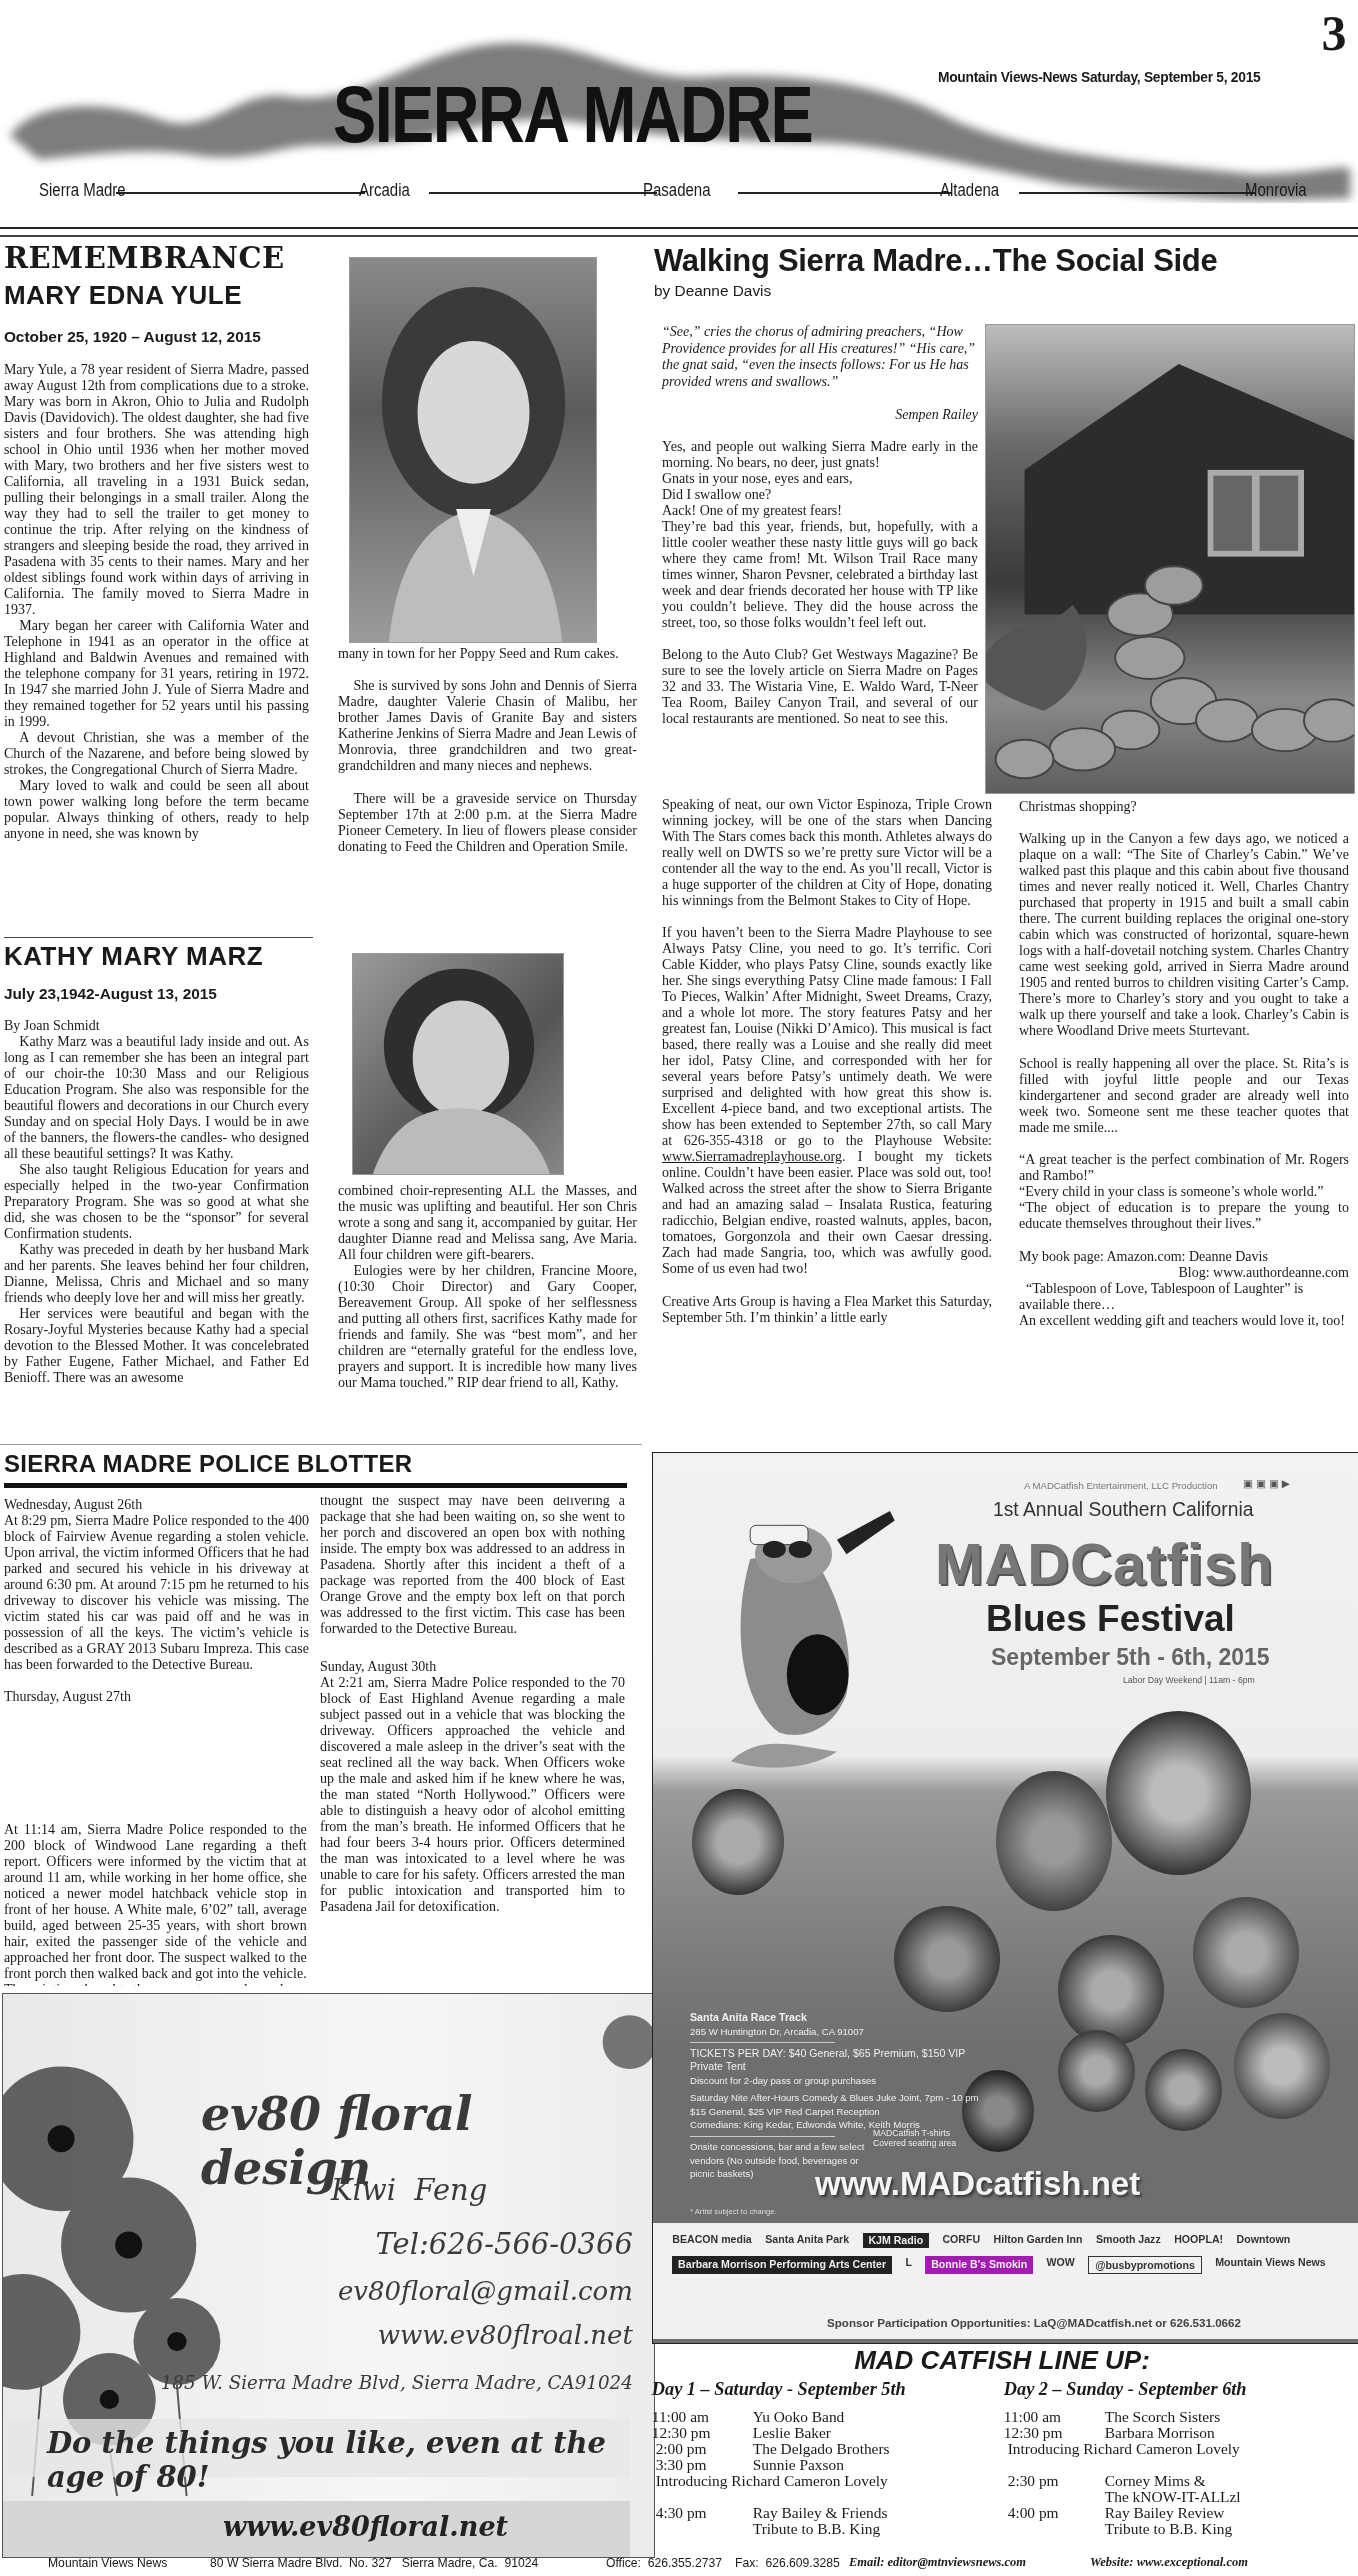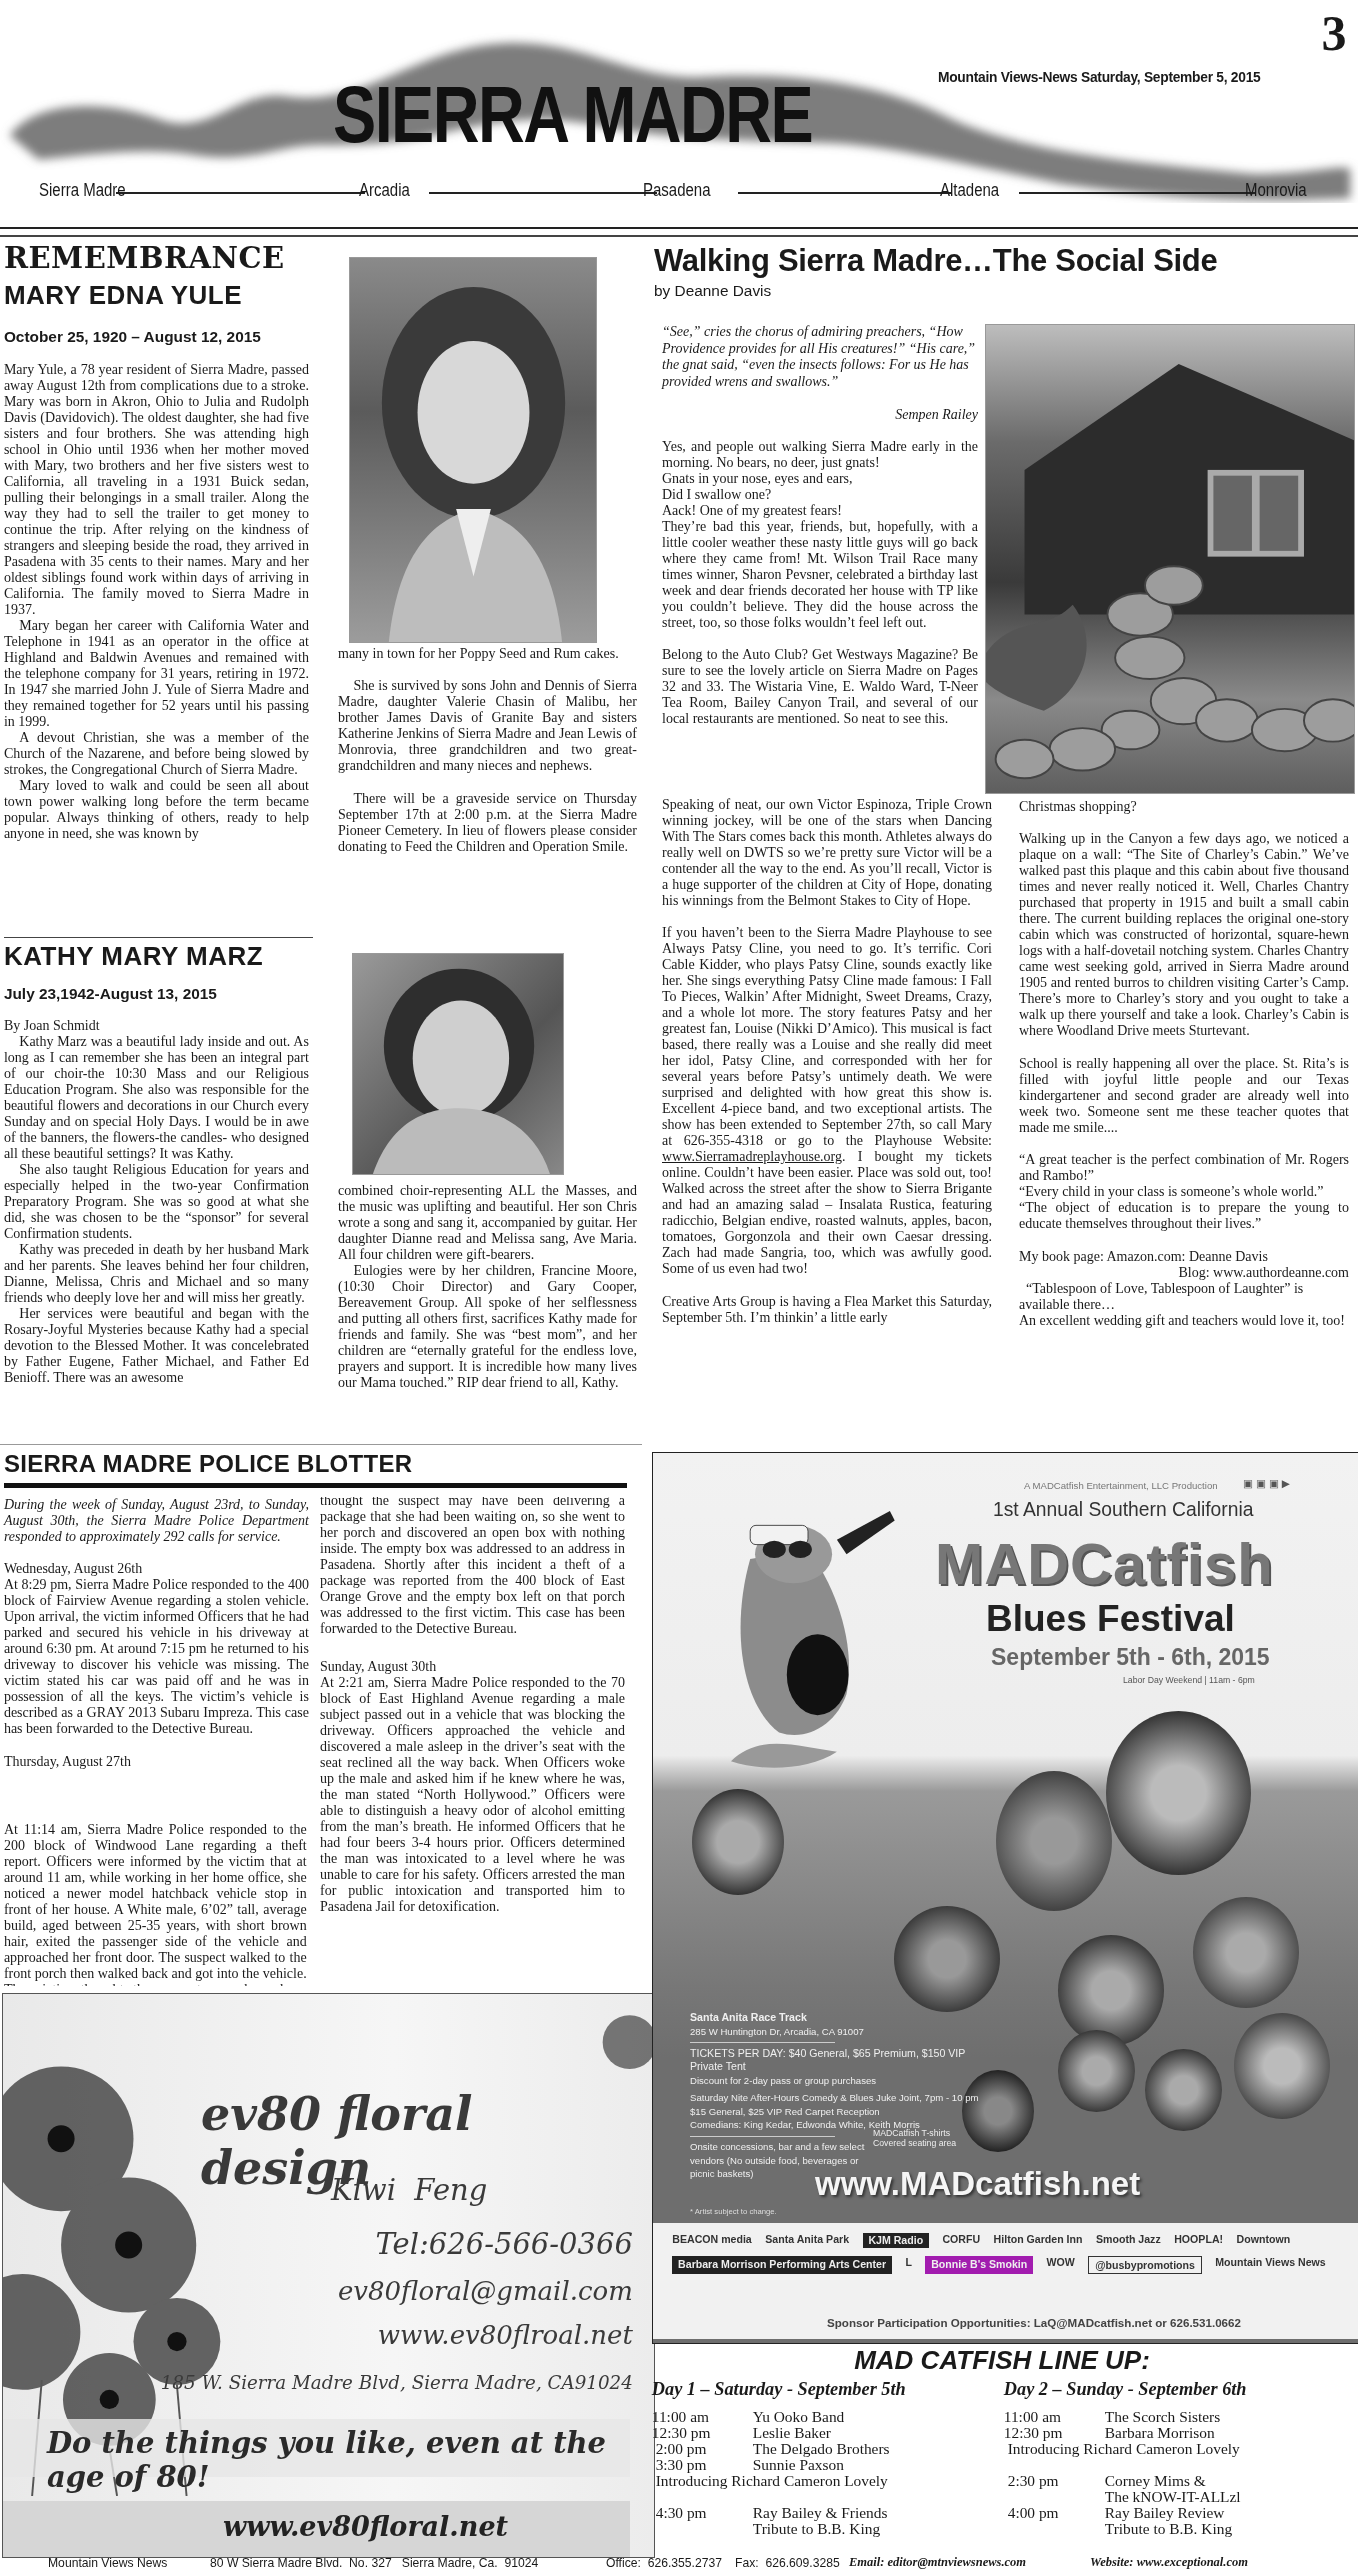--- a/index.html
+++ b/index.html
@@ -191,21 +191,20 @@
   <p class="tight" style="text-align:right;">Blog:  www.authordeanne.com</p>
   <p class="tight" style="text-align:left;white-space:pre-wrap;">  “Tablespoon of Love, Tablespoon of Laughter” is available there…</p>
   <p class="tight" style="text-align:left;">An excellent wedding gift and teachers would love it, too!</p>
 </div>
 
 <div class="abs rule" style="left:0;top:1444px;width:642px;height:1px;background:#999;"></div>
 <div id="blotter-title" class="abs">SIERRA MADRE POLICE BLOTTER</div>
 <div id="blotter-rule" class="abs"></div>
 
 <div class="abs body-text" style="left:3.9px;top:1497px;width:305px;">
-  <p style="font-style:italic;">During the week of Sunday, August 23rd, to Sunday, August 30th, the Sierra Madre Police Department responded to approximately 292 calls for service.</p>
   <p class="tight" style="text-align:left;">Wednesday, August 26th</p>
   <p>At 8:29 pm, Sierra Madre Police responded to the 400 block of Fairview Avenue regarding a stolen vehicle. Upon arrival, the victim informed Officers that he had parked and secured his vehicle in his driveway at around 6:30 pm. At around 7:15 pm he returned to his driveway to discover his vehicle was missing. The victim stated his car was paid off and he was in possession of all the keys. The victim’s vehicle is described as a GRAY 2013 Subaru Impreza. This case has been forwarded to the Detective Bureau.</p>
   <p class="tight" style="text-align:left;">Thursday, August 27th</p>
 </div>
 <div class="abs" style="left:3.9px;top:1822px;width:623px;height:164px;overflow:hidden;">
   <div class="body-text" style="column-count:2;column-gap:17.4px;column-fill:auto;height:323px;width:623px;">
     <p class="tight">At 11:14 am, Sierra Madre Police responded to the 200 block of Windwood Lane regarding a theft report. Officers were informed by the victim that at around 11 am, while working in her home office, she noticed a newer model hatchback vehicle stop in front of her house. A White male, 6’02” tall, average build, aged between 25-35 years, with short brown hair, exited the passenger side of the vehicle and approached her front door. The suspect walked to the front porch then walked back and got into the vehicle. The victim thought the suspect may have been delivering a package that she had been waiting on, so she went to her porch and discovered an open box with nothing inside. The empty box was addressed to an address in Pasadena. Shortly after this incident a theft of a package was reported from the 400 block of East Orange Grove and the empty box left on that porch was addressed to the first victim. This case has been forwarded to the Detective Bureau.</p>
   </div>
 </div>
 <div class="abs body-text" style="left:320px;top:1659px;width:305px;">

